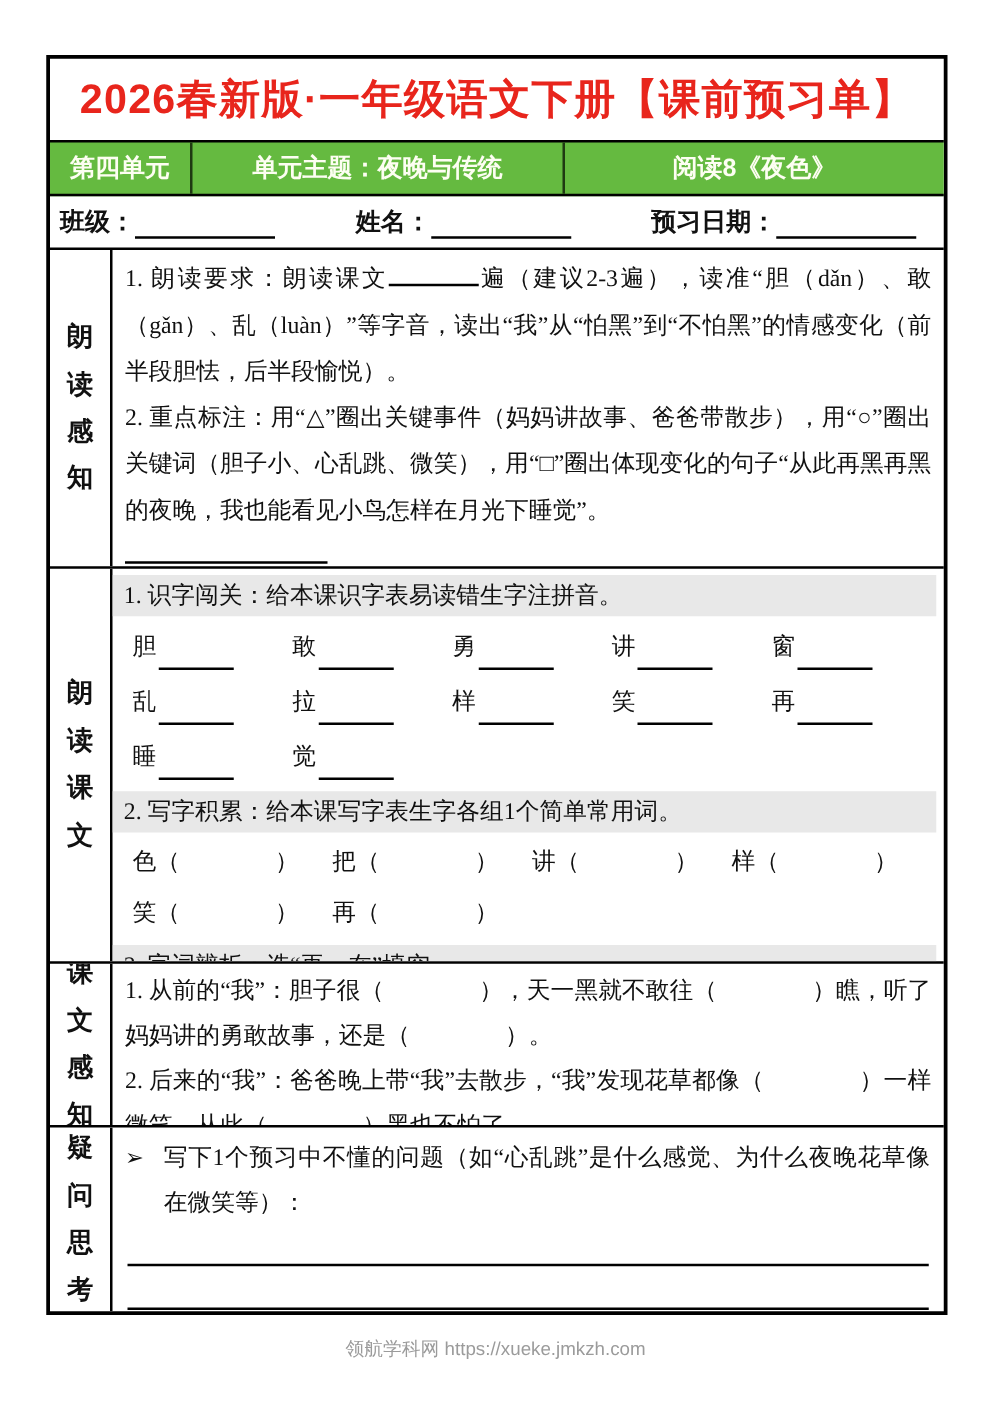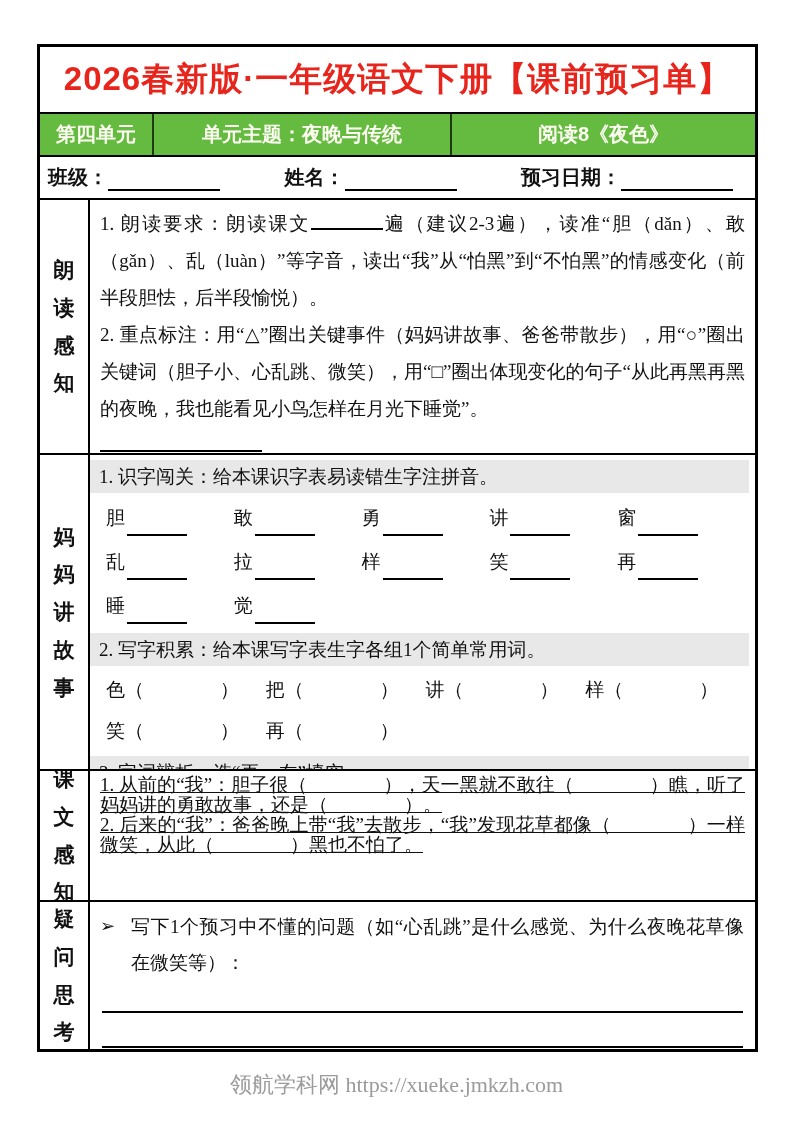--- a/index.html
+++ b/index.html
@@ -54,33 +54,33 @@
   .band{background:#e8e8e8;margin:5px 6px 3px 0;padding:3px 0 3px 9px;line-height:27px;}
   .prow{display:flex;padding:0 10px 0 16px;line-height:44px;align-items:flex-end;}
   .pw{width:20%;display:flex;align-items:flex-end;}
   .pw .ul{flex:0 0 auto;width:60px;border-bottom:2px solid #000;height:1em;
           margin:0 6px 4px 2px;}
   .zrow{display:flex;padding:0 10px 0 16px;line-height:41px;}
   .zw{width:25%;white-space:pre;}
 
   
   .s3 .content{padding-top:4px;}
-  .s3 .para{line-height:20px;text-decoration:underline;}
+  .s3 .para{line-height:36px;}
 
   
   .qline{display:flex;padding:6px 10px 0 10px;line-height:36px;}
   .qline .bullet{flex:none;width:30px;font-family:"Liberation Sans",sans-serif;
                  font-size:18px;}
   .qline p{margin:1px;flex:1;text-align:justify;}
   .rule{border-bottom:2px solid #000;margin:0 12px 0 12px;}
   .rule1{margin-top:29px;}
   .rule2{margin-top:33px;}
 
   .footer{position:absolute;left:0;top:1070px;width:793px;text-align:center;
-          color:#9b9b9b;font-size:22px;font-family:Liberation Serif, serif;}
+          color:#9b9b9b;font-size:15px;font-family:Liberation Sans, sans-serif;}
 </style>
 </head>
 <body>
 
 <div class="sheet">
 
   <div class="title-row">
     <span class="t">2026春新版·一年级语文下册【课前预习单】</span>
   </div>
 
@@ -111,21 +111,21 @@
     </div>
     <div class="content">
       <p class="para"><span>1. 朗读要求：朗读课文</span><span class="ublank bk72"></span><span>遍（建议2-3遍），读准“胆（dǎn）、敢（gǎn）、乱（luàn）”等字音，读出“我”从“怕黑”到“不怕黑”的情感变化（前半段胆怯，后半段愉悦）。</span></p>
       <p class="para">2. 重点标注：用“△”圈出关键事件（妈妈讲故事、爸爸带散步），用“○”圈出关键词（胆子小、心乱跳、微笑），用“□”圈出体现变化的句子“从此再黑再黑的夜晚，我也能看见小鸟怎样在月光下睡觉”。</p>
       <p class="para"><span class="ublank bk160"></span></p>
     </div>
   </div>
 
   <div class="section s2">
     <div class="side">
-      <div class="vtext">妈妈讲故事</div>
+      <div class="vtext">朗读课文</div>
     </div>
     <div class="content">
       <div class="band">1. 识字闯关：给本课识字表易读错生字注拼音。</div>
 
       <div class="prow">
         <span class="pw">
             <span>胆</span>
             <span class="ul"></span>
           </span>
         <span class="pw">

